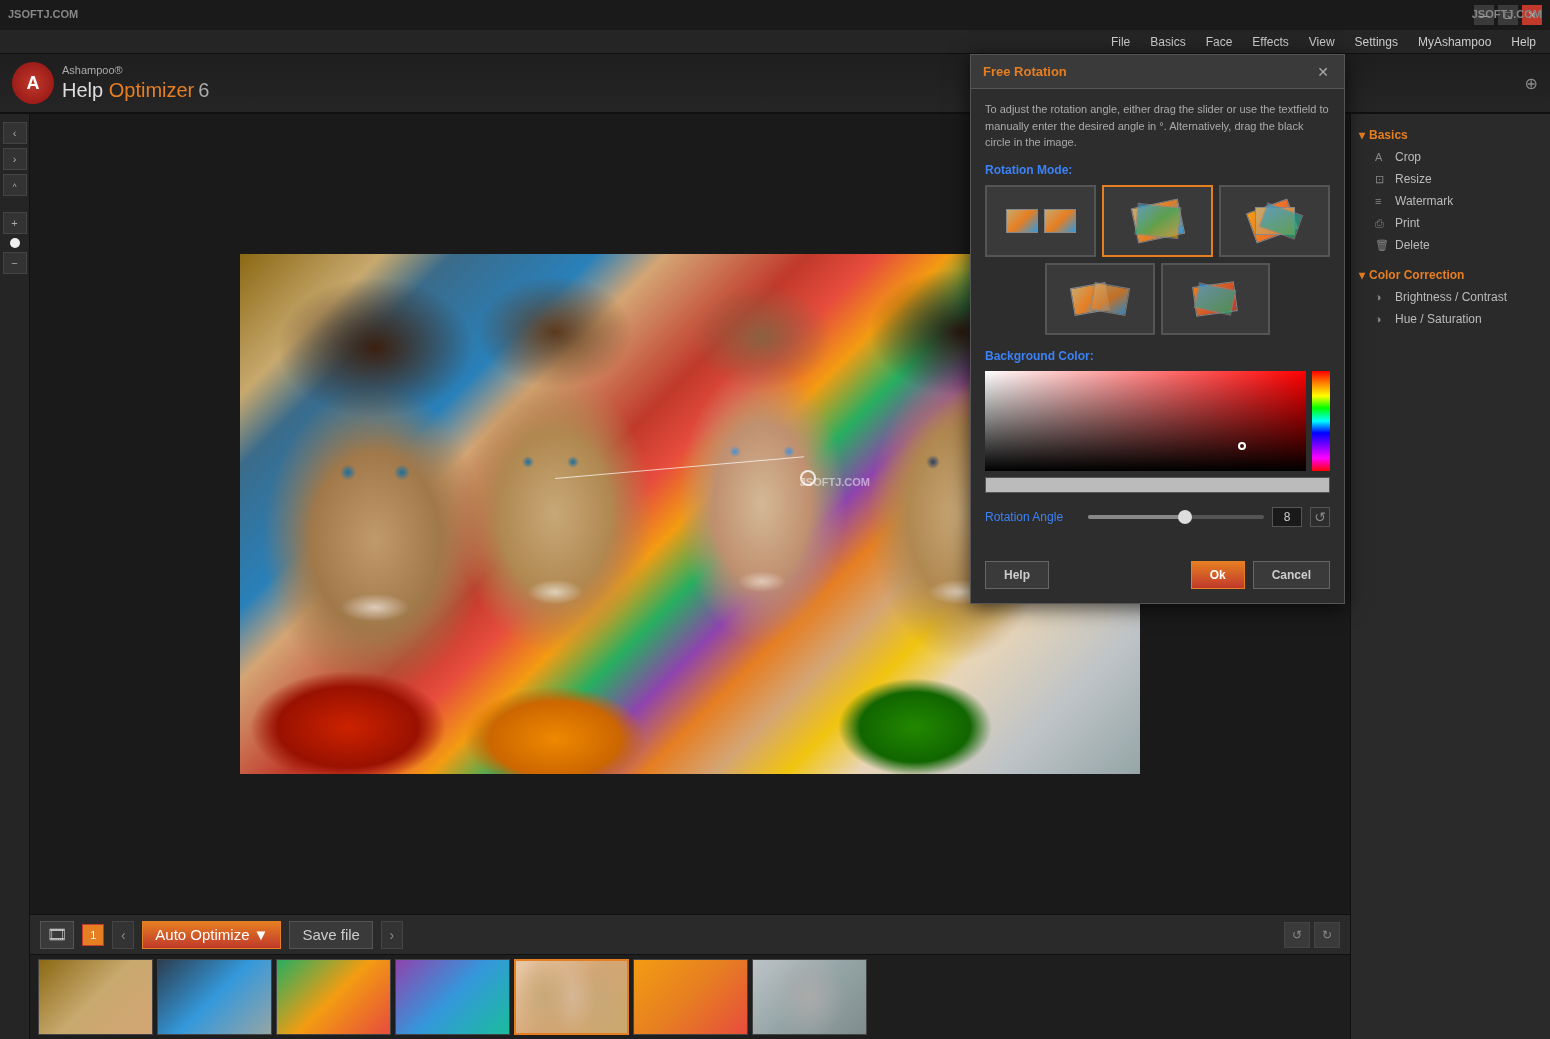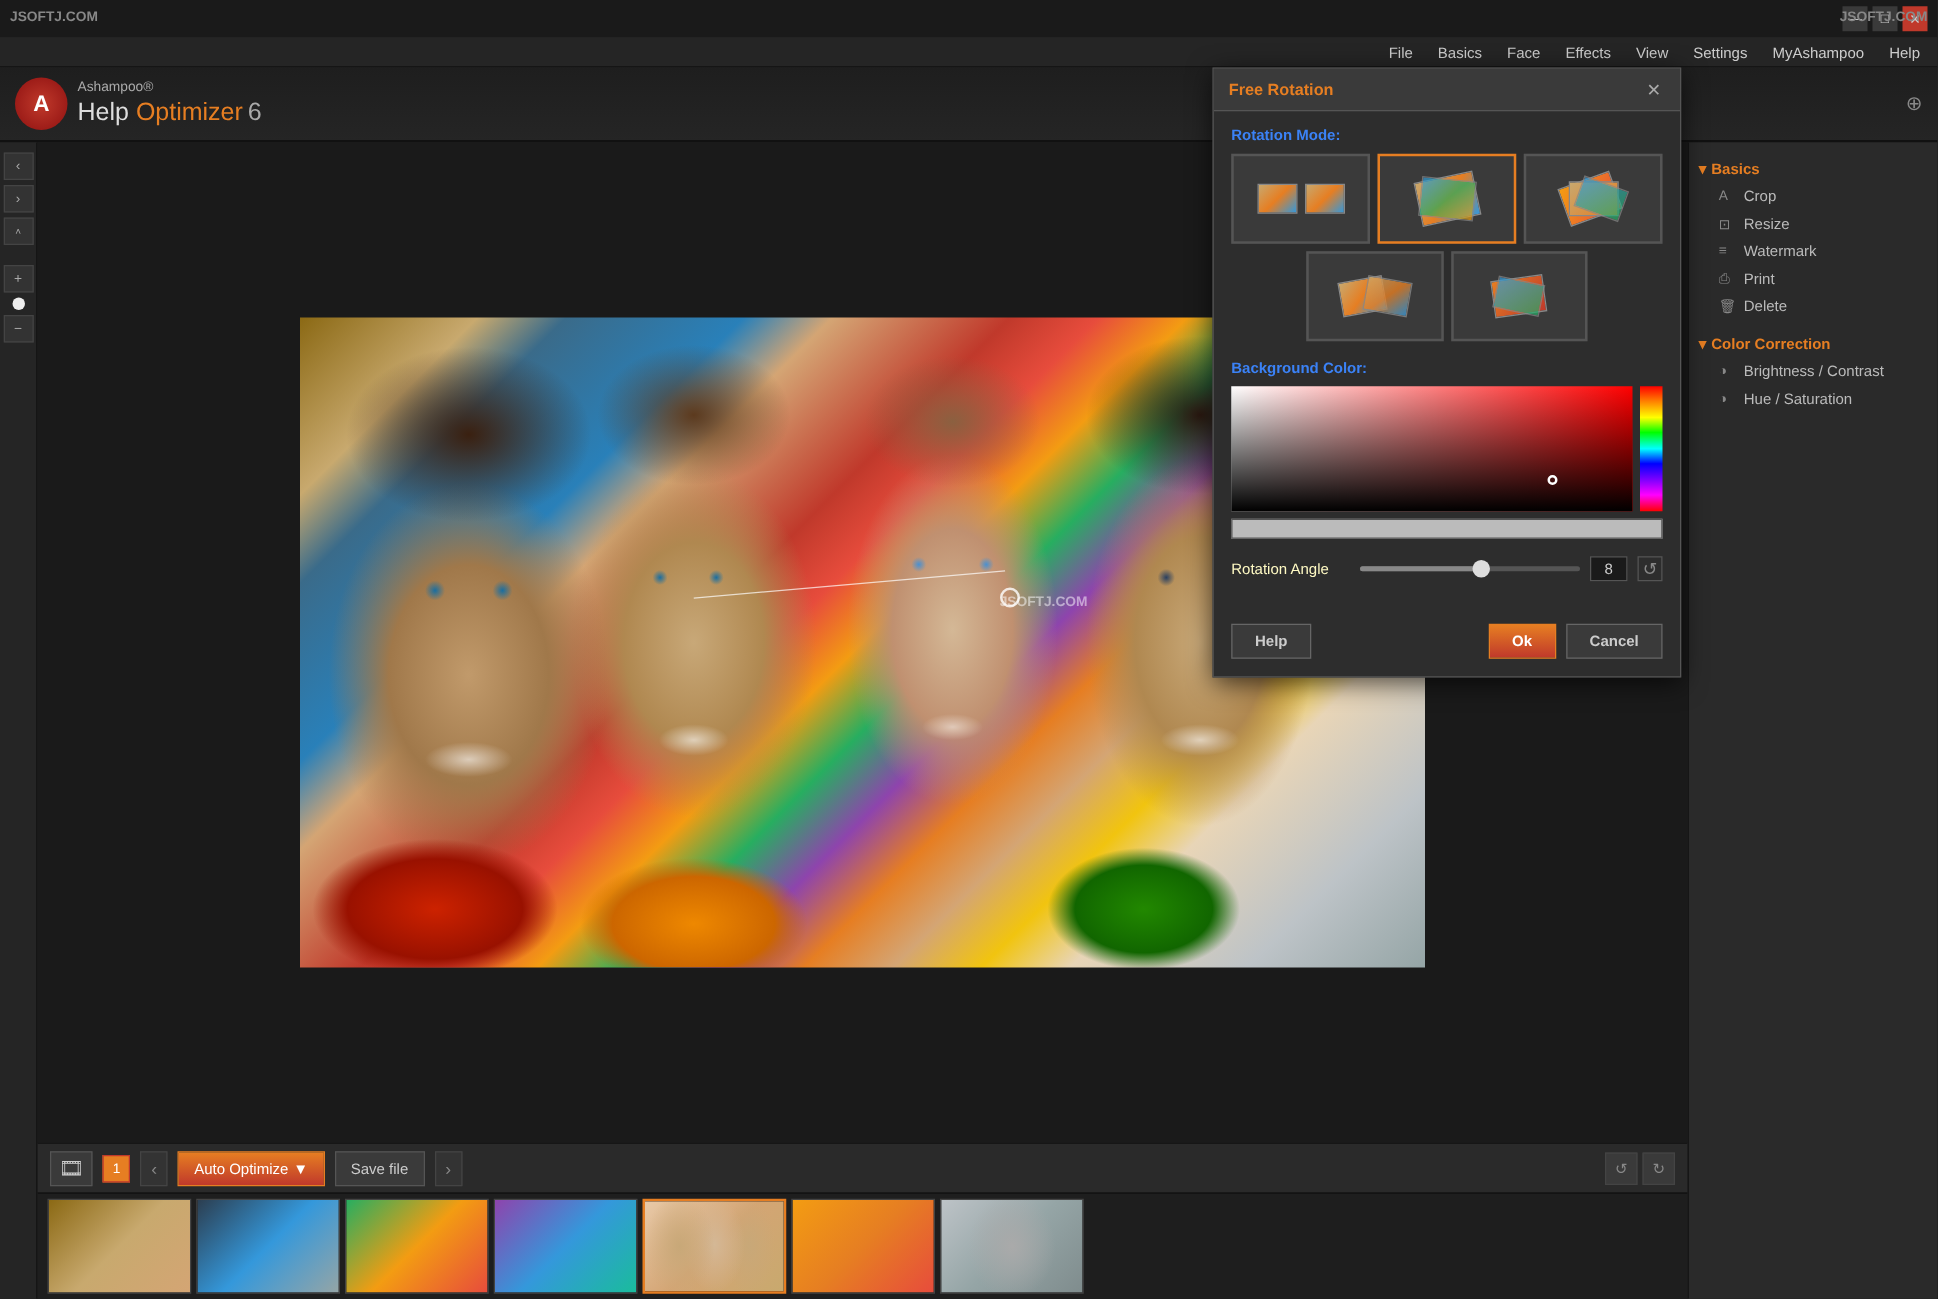--- a/index.html
+++ b/index.html
@@ -199,21 +199,21 @@
       gap: 8px;
       border-top: 1px solid #111;
     }
     .toolbar-btn {
       height: 28px;
       padding: 0 12px;
       background: #3a3a3a;
       border: 1px solid #555;
       color: #ccc;
       cursor: pointer;
-      font-size: 12px;
+      font-size: 15px;
       display: flex; align-items: center; gap: 4px;
     }
     .toolbar-btn.orange {
       background: linear-gradient(180deg, #e67e22, #c0392b);
       color: white;
       border-color: #e67e22;
     }
     .nav-arrow {
       width: 22px; height: 28px;
       background: #333;
@@ -447,21 +447,21 @@
       border: 1px solid #555;
     }
 
     
     .rotation-angle-row {
       display: flex;
       align-items: center;
       gap: 8px;
       margin-bottom: 14px;
     }
-    .rotation-label { color: #fef9c3; font-size: 12px; min-width: 95px; }
+    .rotation-label { color: #3b82f6; font-size: 12px; min-width: 95px; }
     .rotation-value {
       width: 30px;
       background: #1a1a1a;
       border: 1px solid #555;
       color: #ccc;
       text-align: center;
       padding: 2px 4px;
       font-size: 12px;
     }
     .reset-btn {
@@ -737,20 +737,21 @@
     </div>
   </div>
 </div>
 
 <div id="rotation-dialog">
   <div class="dialog-titlebar">
     <span class="dialog-title">Free Rotation</span>
     <button class="dialog-close">✕</button>
   </div>
   <div class="dialog-content">
+    <div class="dialog-description">To adjust the rotation angle, either drag the slider or use the textfield to manually enter the desired angle in °. Alternatively, drag the black circle in the image.</div>
     <div class="dialog-label">Rotation Mode:</div>
 
     <div class="rotation-modes">
 
       <div class="rot-thumb">
         <div class="rot-visual">
           <div style="display:flex;gap:4px;align-items:center;">
             <div class="mini-photo mp-small" style="width:32px;height:24px;background:linear-gradient(135deg,#c8a86e,#e67e22,#3498db);border:1px solid #888;"></div>
             <div class="mini-photo mp-small" style="width:32px;height:24px;background:linear-gradient(135deg,#c8a86e,#e67e22,#3498db);border:1px solid #888;"></div>
           </div>

